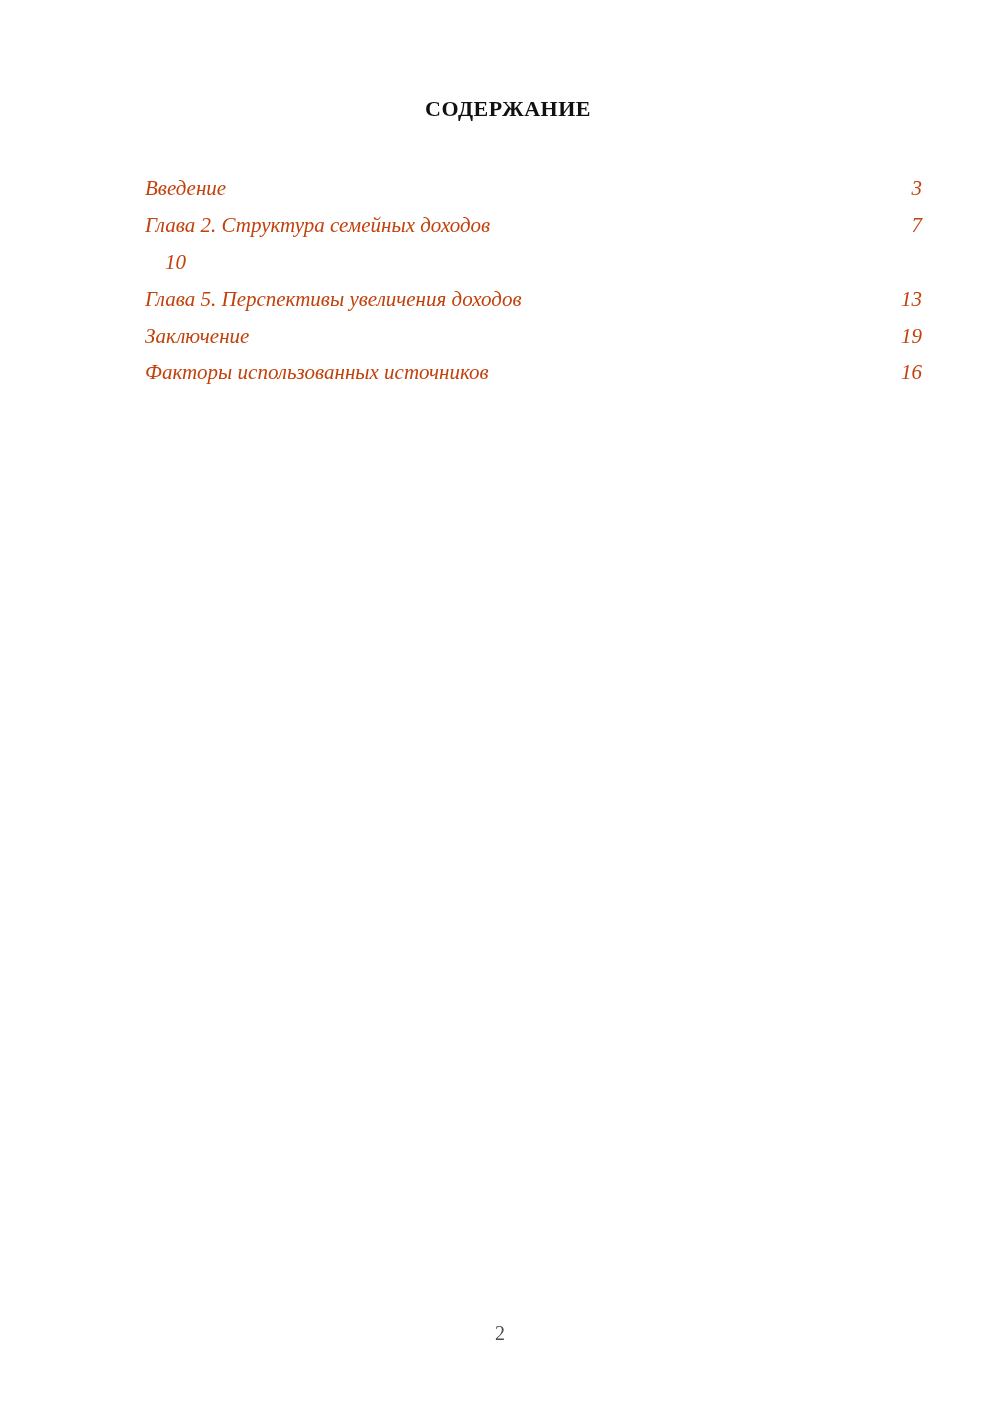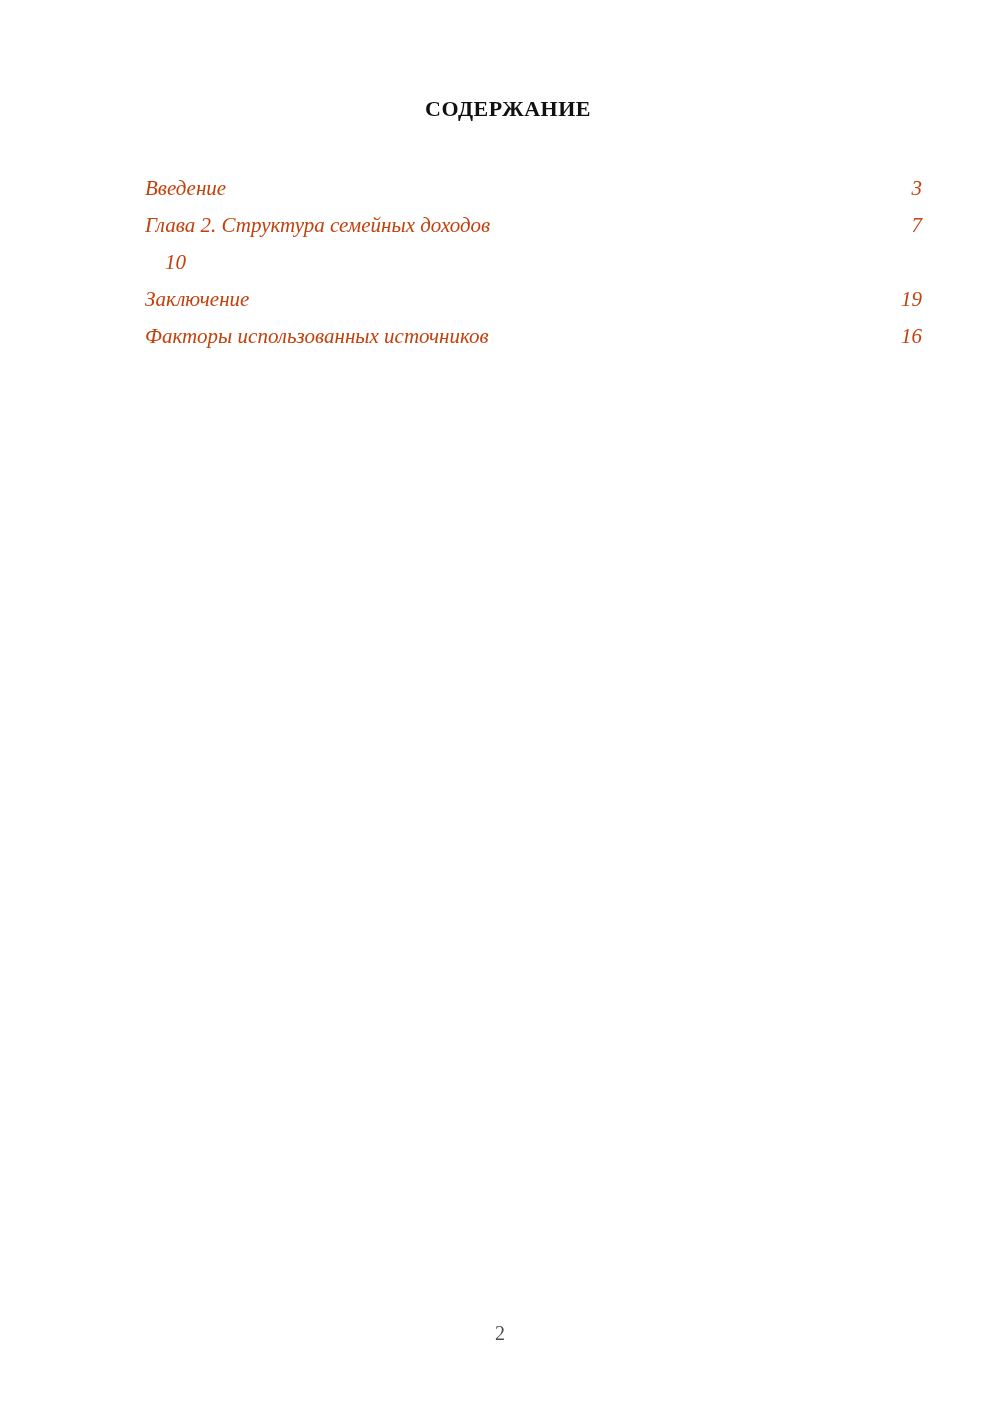--- a/index.html
+++ b/index.html
@@ -79,20 +79,24 @@
     <div class="toc-row">
       <span class="toc-label">Глава 2. Структура семейных доходов</span>
       <span class="toc-page">7</span>
     </div>
 
 
     <div class="toc-row">
       <span class="toc-page">10</span>
     </div>
 
+    <div class="toc-row">
+      <span class="toc-label">Глава 5. Перспективы увеличения доходов</span>
+      <span class="toc-page">13</span>
+    </div>
 
     <div class="toc-row">
       <span class="toc-label">Заключение</span>
       <span class="toc-page">19</span>
     </div>
 
     <div class="toc-row">
       <span class="toc-label">Факторы использованных источников</span>
       <span class="toc-page">16</span>
     </div>

